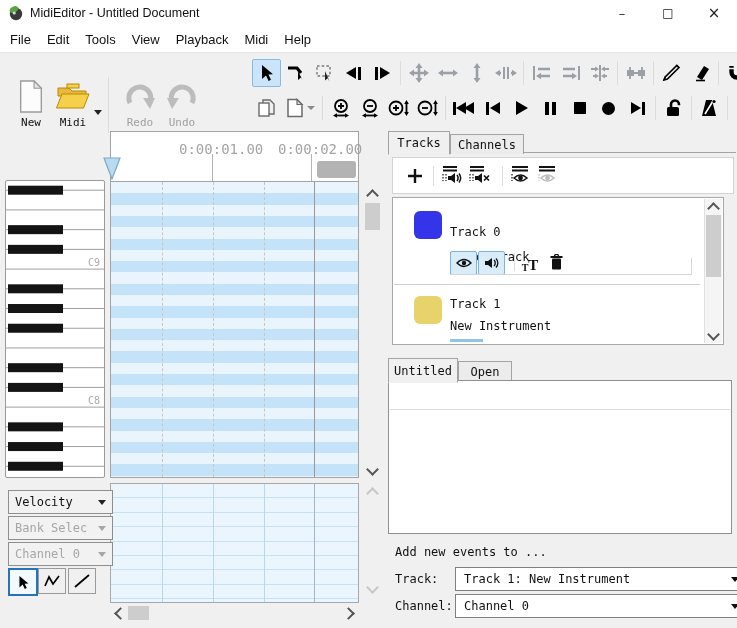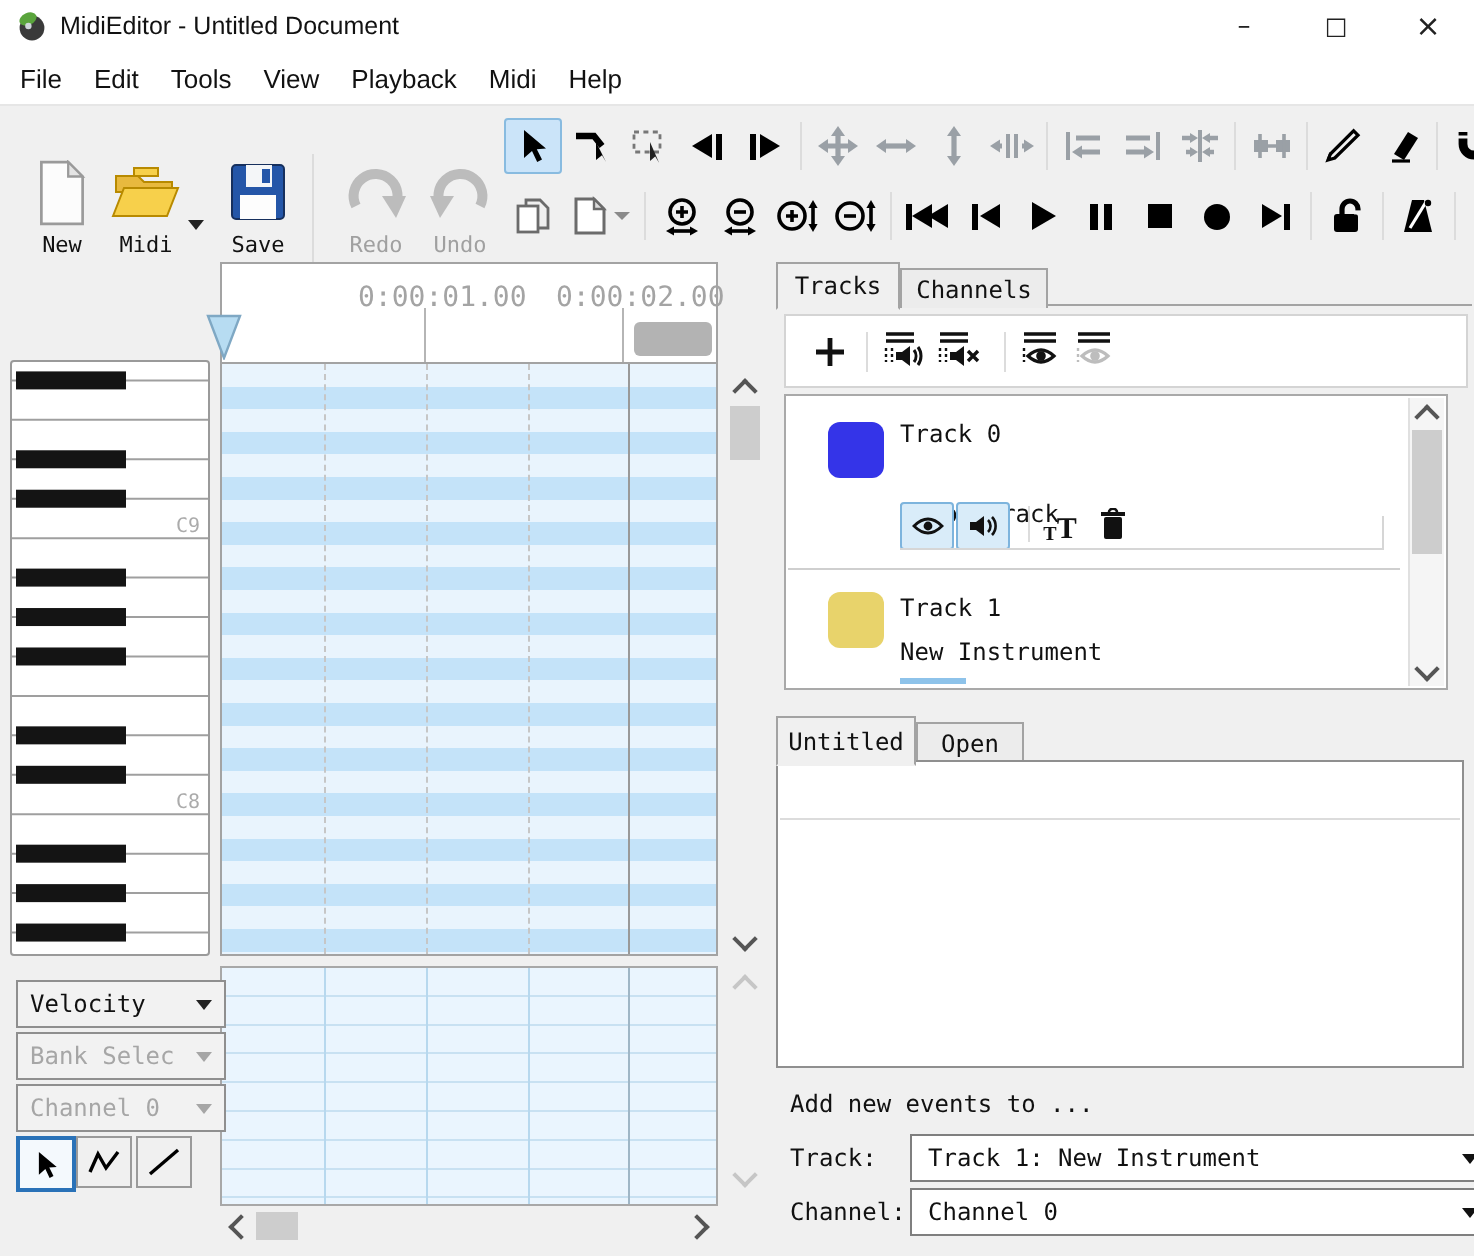--- a/index.html
+++ b/index.html
@@ -126,29 +126,20 @@
     </div>
     <div class="bigbtn">
       <svg width="36" height="33" viewBox="0 0 36 33">
         <path d="M3,8 h11 l3,3 h14 v5 h-28 z" fill="#e8b93e" stroke="#b88a00"></path>
         <rect x="12" y="4" width="12" height="4" fill="#f7d04b" stroke="#b88a00"></rect>
         <path d="M1.5,28 l5.5-14 h27 l-5.5,14 z" fill="#f7d04b" stroke="#b88a00"></path>
       </svg>
       <span class="lbl">Midi</span>
     </div>
     <div class="caret"></div>
-    <div class="bigbtn" style="margin-left:6px">
-      <svg width="30" height="33" viewBox="0 0 30 32">
-        <rect x="2" y="2" width="26" height="27" rx="2" fill="#2456a8" stroke="#16305e"></rect>
-        <rect x="9" y="2" width="13" height="11" fill="#f4f6f8"></rect>
-        <rect x="17" y="4" width="4" height="7" fill="#2456a8"></rect>
-        <rect x="6" y="17" width="18" height="12" fill="#fdfdfd"></rect>
-      </svg>
-      <span class="lbl">Save</span>
-    </div>
     <div class="vsep"></div>
     <div class="bigbtn disabled" style="margin-left:4px">
       <svg width="34" height="33" viewBox="0 0 34 33" style="transform:scaleX(-1)">
         <path d="M27,23 A11,11 0 1 0 8,24" fill="none" stroke="#bcbcbc" stroke-width="5"></path>
         <polygon points="2,18 14,18 7,29" fill="#bcbcbc"></polygon>
       </svg>
       <span class="lbl">Redo</span>
     </div>
     <div class="bigbtn disabled">
       <svg width="34" height="33" viewBox="0 0 34 33">
@@ -543,21 +534,21 @@
       <path d="M5,14 q6.5,-6 13,0 q-6.5,6 -13,0 z" fill="none" stroke="#bdbdbd" stroke-width="1.6"></path>
       <circle cx="11.5" cy="14" r="2.4" fill="#bdbdbd"></circle>
     </svg>
   </div>
 </div>
 
 <div class="whitebox" style="left:392px;top:197px;width:330px;height:146px;border-color:#a9a9a9">
 
   <div>
     <div class="swatch" style="left: 21px; top: 13px; background: rgb(52, 52, 232);"></div>
-    <span class="trk-name" style="left:57px;top:12px">Track 0</span>
+    <span class="trk-name" style="left:57px;top:27px">Track 0</span>
     <span class="trk-name" style="left:57px;top:52px">Tempo Track</span>
     <div class="trkbtn" style="left:57px;top:53px">
       <svg width="16" height="12" viewBox="0 0 16 12">
         <path d="M1,6 q7,-7 14,0 q-7,7 -14,0 z" fill="none" stroke="#111" stroke-width="1.4"></path>
         <circle cx="8" cy="6" r="2.2" fill="#111"></circle>
       </svg>
     </div>
     <div class="trkbtn" style="left:85px;top:53px">
       <svg width="15" height="14" viewBox="0 0 15 14">
         <polygon points="1,5 4,5 8,2 8,12 4,9 1,9" fill="#111"></polygon>

